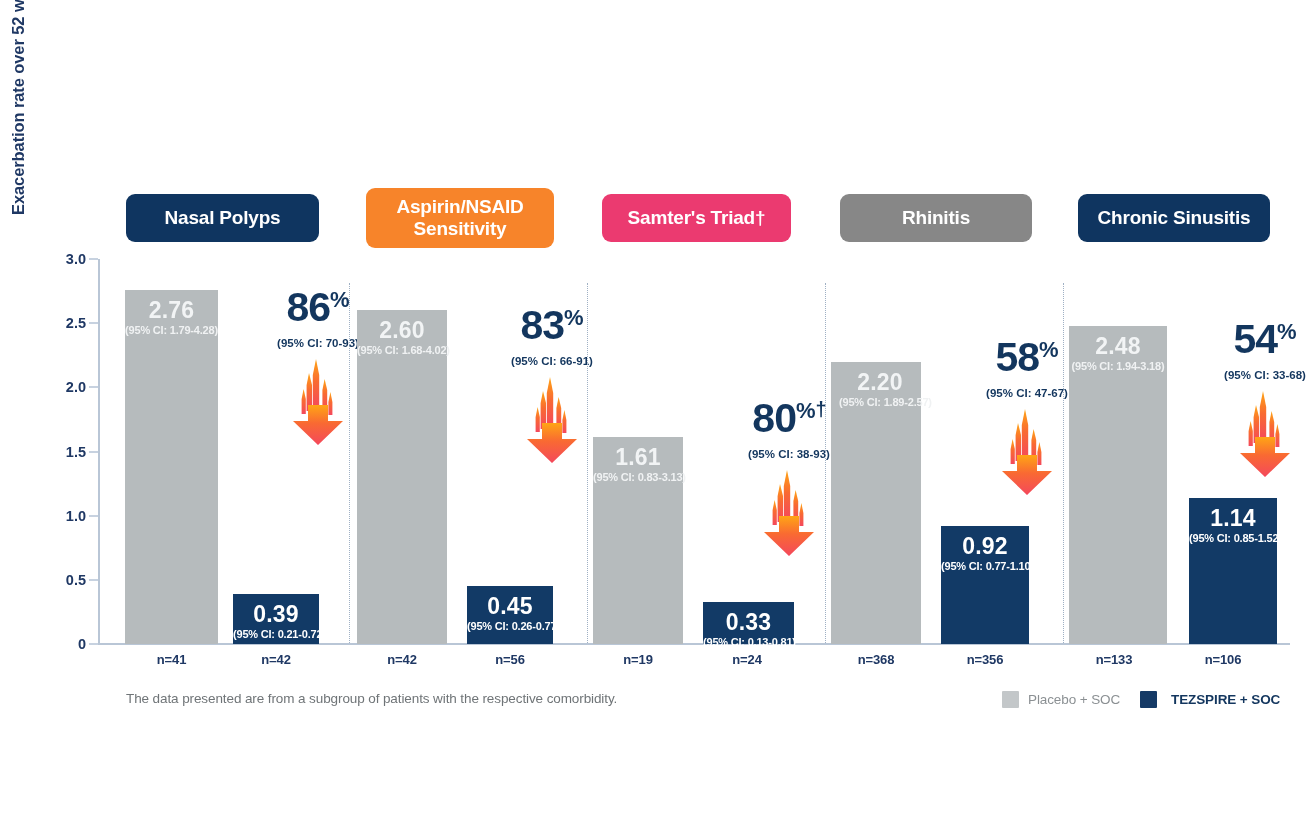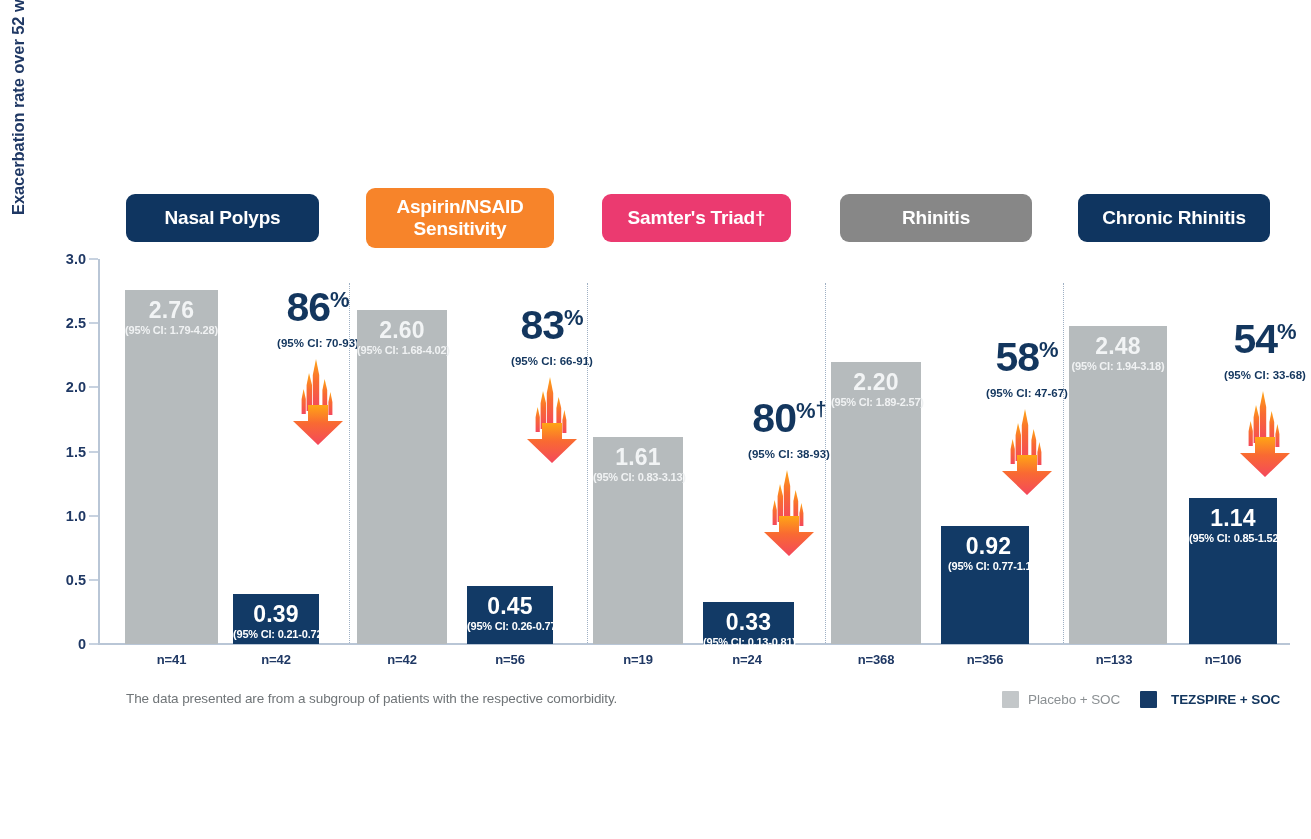--- a/index.html
+++ b/index.html
@@ -247,21 +247,21 @@
       <div class="cat-header" style="left: 366px; top: 188px; width: 188px; height: 60px; background: rgb(247, 132, 42);">
         <span>Aspirin/NSAID Sensitivity</span>
       </div>
       <div class="cat-header" style="left: 602px; top: 194px; width: 189px; height: 48px; background: rgb(235, 58, 112);">
         <span>Samter's Triad†</span>
       </div>
       <div class="cat-header" style="left: 840px; top: 194px; width: 192px; height: 48px; background: rgb(135, 135, 135);">
         <span>Rhinitis</span>
       </div>
       <div class="cat-header" style="left: 1078px; top: 194px; width: 192px; height: 48px; background: rgb(15, 53, 96);">
-        <span>Chronic Rhinitis</span>
+        <span>Chronic Sinusitis</span>
       </div>
     </div>
 
   <div id="plot">
       <div class="group" style="left: 10px; width: 238px;">
         <div class="bar placebo" style="left: 16px; width: 93px; height: 354.2px;">
           <div class="bar-value">2.76</div>
      <div class="bar-ci">(95% CI: 1.79-4.28)</div>
         </div>
         <div class="bar tez" style="left: 124px; width: 86px; height: 50.05px;">
@@ -352,25 +352,25 @@
       <path d="M33.6 20 L36.2 31 L36.2 53 L31.4 53 L31.4 31 Z"></path>
       <path d="M12.6 30 L14.8 40 L14.8 55 L10.6 55 L10.6 40 Z"></path>
       <path d="M39.4 33 L41.4 43 L41.4 56 L37.4 56 L37.4 43 Z"></path>
       <path d="M17.0 46 L37.0 46 L37.0 62 L52.0 62 L27.0 86 L2.0 62 L17.0 62 Z"></path>
     </g>
   </svg></div>
         </div>
         <div class="divider" style="left: 240px;"></div>
       </div>
       <div class="group" style="left: 724px; width: 238px;">
-        <div class="bar placebo" style="left: 8px; width: 90px; height: 282.333px;">
+        <div class="bar placebo" style="left: 8px; width: 90px; height: 282.333px; padding-left: 8px;">
           <div class="bar-value">2.20</div>
      <div class="bar-ci">(95% CI: 1.89-2.57)</div>
         </div>
-        <div class="bar tez" style="left: 118px; width: 88px; height: 118.067px; padding-left: 7px;">
+        <div class="bar tez" style="left: 118px; width: 88px; height: 118.067px;">
           <div class="bar-value">0.92</div>
      <div class="bar-ci">(95% CI: 0.77-1.10)</div>
         </div>
         <div class="reduction" style="left: 129px; top: 70px;">
           <div class="red-pct">58<span class="sym">%</span></div>
      <div class="red-ci">(95% CI: 47-67)</div>
      <div class="arrow-wrap">
   <svg viewBox="0 0 54 86" width="54" height="86">
     <defs>
       <linearGradient id="ag3" x1="0" y1="0" x2="0" y2="1">

